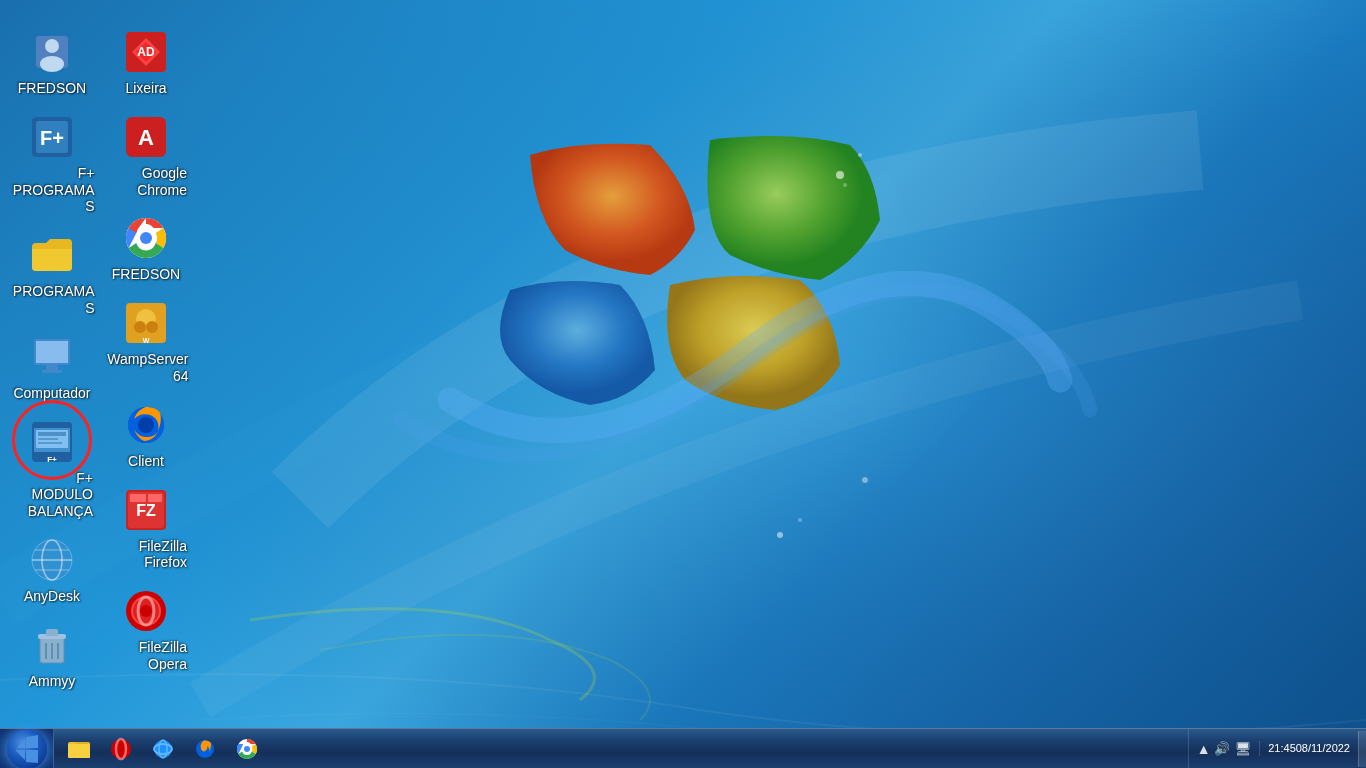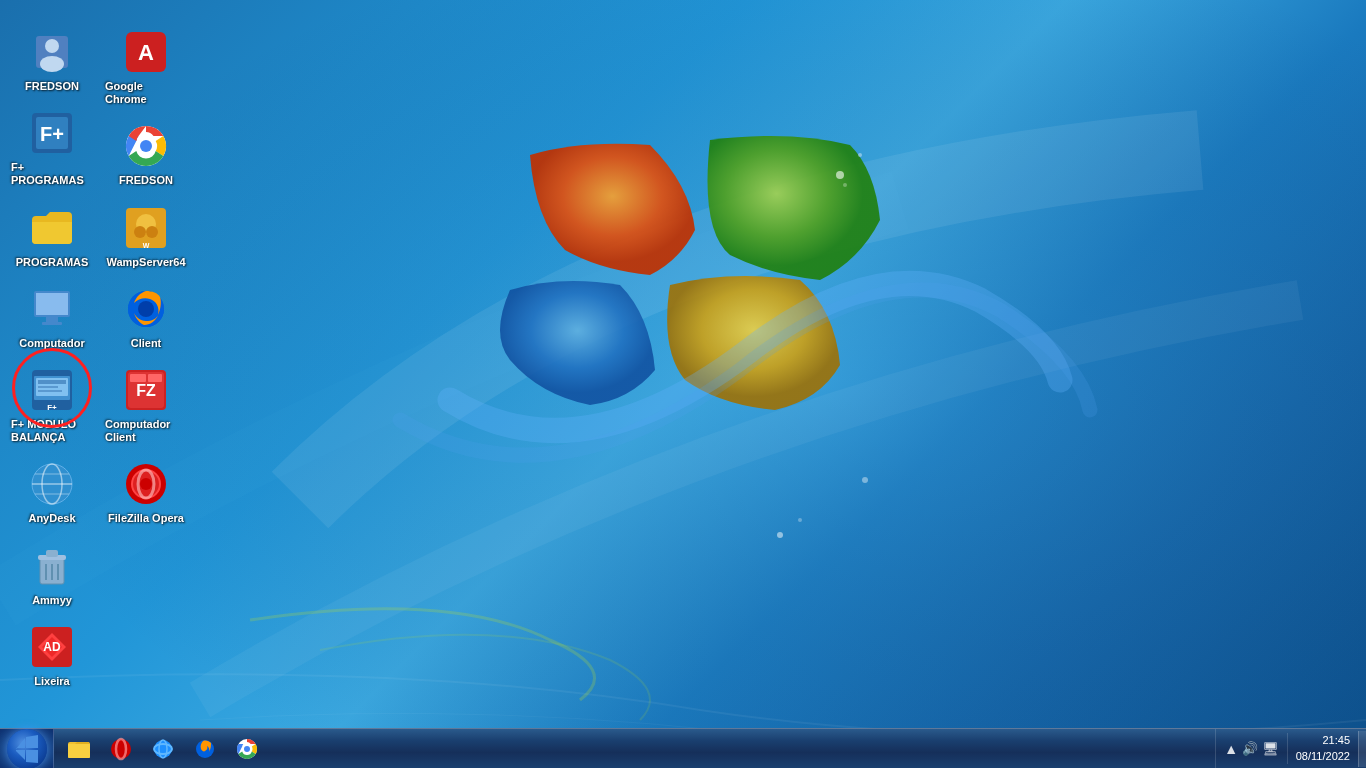--- a/index.html
+++ b/index.html
@@ -52,27 +52,26 @@
       height: 48px;
       margin-bottom: 4px;
       display: flex;
       align-items: center;
       justify-content: center;
       position: relative;
     }
 
     .icon-label {
       color: white;
-      font-size: 11px;
-      text-align: left;
+      font-size: 14px;
+      text-align: right;
       text-shadow: 1px 1px 2px rgba(0,0,0,0.8), -1px -1px 2px rgba(0,0,0,0.6);
       line-height: 1.2;
       max-width: 85px;
       word-wrap: break-word;
-      font-weight: bold;
     }
 
     
     .icon-circle {
       position: absolute;
       width: 80px;
       height: 80px;
       border: 3px solid #ff2020;
       border-radius: 50%;
       top: -18px;
@@ -150,21 +149,21 @@
 
     .tray-icon {
       color: white;
       font-size: 14px;
       opacity: 0.85;
       cursor: pointer;
     }
 
     .taskbar-clock {
       display: flex;
-      flex-direction: column;
+      flex-direction: row;
       align-items: flex-end;
       padding: 0 8px;
       border-left: 1px solid rgba(255,255,255,0.15);
       color: white;
       font-size: 11px;
       line-height: 1.4;
       cursor: pointer;
     }
 
     .taskbar-show-desktop {
@@ -426,21 +425,21 @@
       <div class="icon-graphic">
         <svg width="48" height="48" viewBox="0 0 48 48">
           <rect x="4" y="4" width="40" height="40" rx="4" fill="#cc2222"></rect>
           <rect x="6" y="6" width="36" height="36" rx="3" fill="#dd3333"></rect>
 
           <text x="24" y="30" font-size="16" font-weight="bold" fill="white" text-anchor="middle">FZ</text>
           <rect x="8" y="8" width="16" height="8" rx="1" fill="#ff6666"></rect>
           <rect x="26" y="8" width="14" height="8" rx="1" fill="#ff6666"></rect>
         </svg>
       </div>
-      <span class="icon-label">Computador Client</span>
+      <span class="icon-label">FileZilla Firefox</span>
     </div>
 
     <div class="icon-item">
       <div class="icon-graphic">
         <svg width="48" height="48" viewBox="0 0 48 48">
           <circle cx="24" cy="24" r="20" fill="#cc0000"></circle>
           <circle cx="24" cy="24" r="14" fill="#dd2020"></circle>
 
           <ellipse cx="24" cy="24" rx="14" ry="14" fill="none" stroke="#ff4444" stroke-width="2"></ellipse>
           <ellipse cx="24" cy="24" rx="8" ry="14" fill="none" stroke="rgba(255,200,200,0.6)" stroke-width="3"></ellipse>

